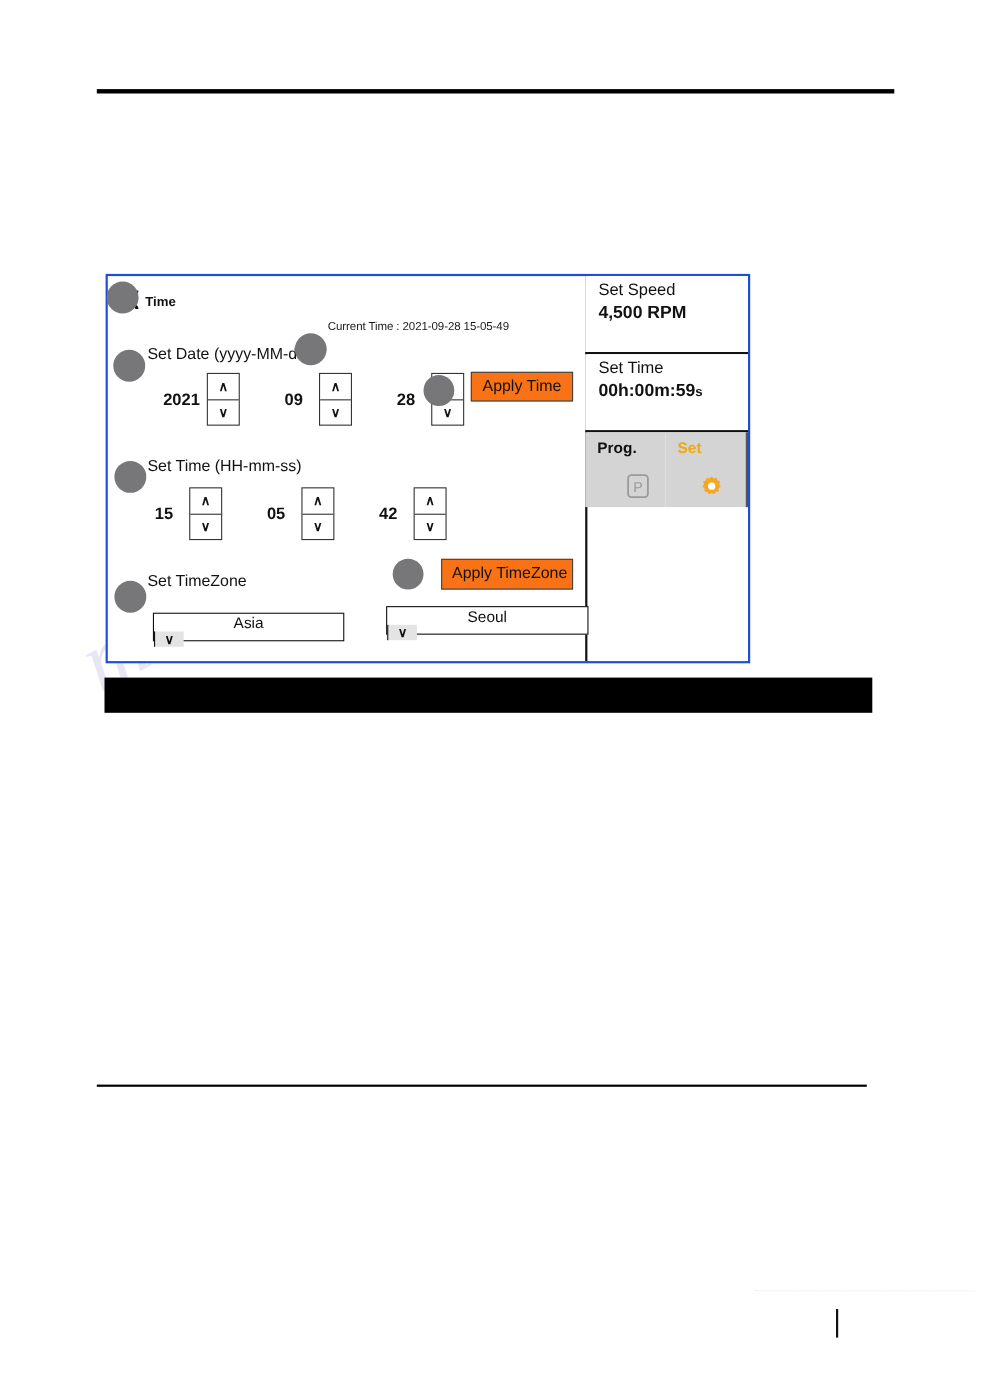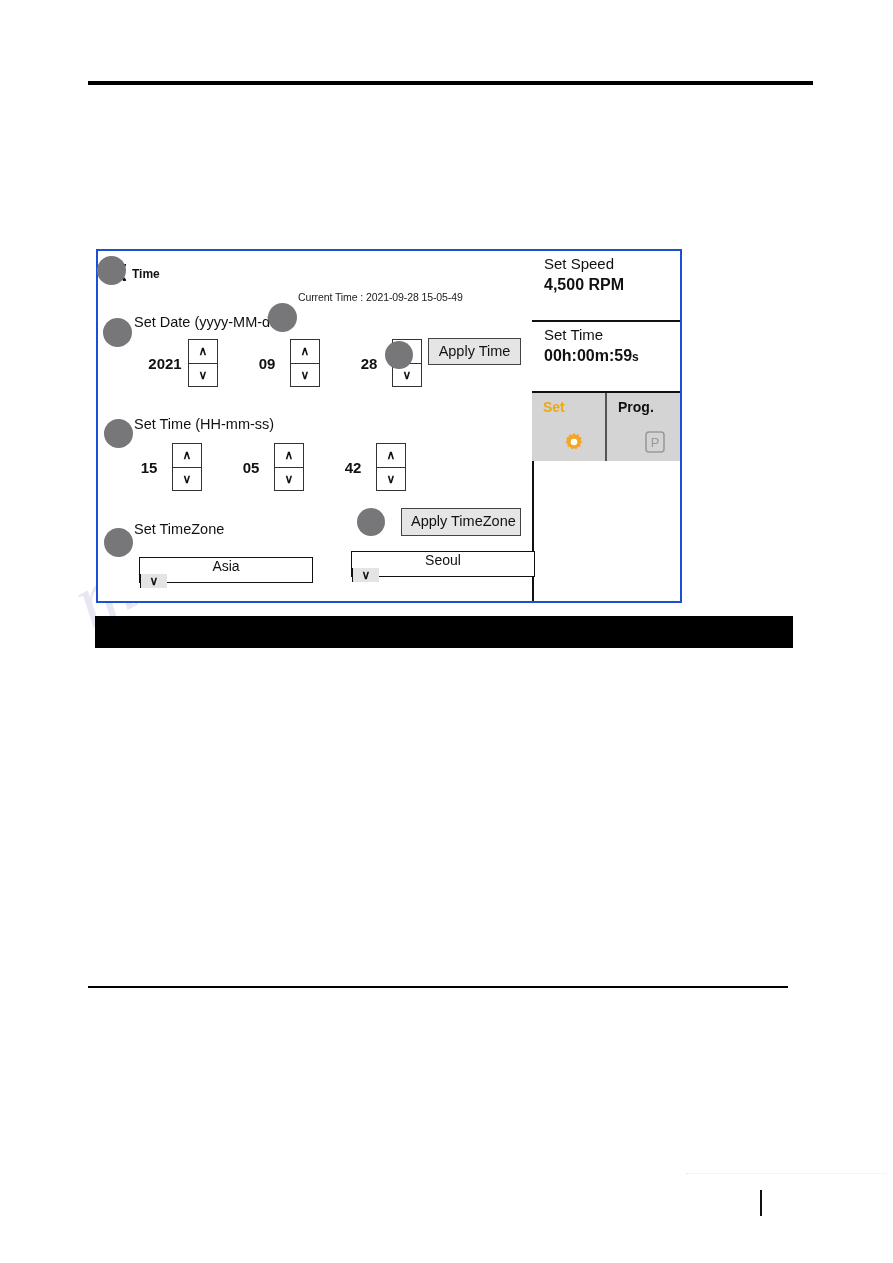--- a/index.html
+++ b/index.html
@@ -184,21 +184,21 @@
     font-weight: bold;
     color: #111111;
     line-height: 1;
   }
   .spin-btn.up { border-bottom: 1.5px solid #333333; }
 
   
   .btn {
     position: absolute;
     border: 1.5px solid #444444;
-    background: #e5e5e5;
+    background: #f97316;
     font-size: 14.5px;
     color: #111111;
     padding: 4px 9px;
     box-sizing: border-box;
     white-space: nowrap;
     text-align: center;
   }
   .btn-apply-time { left: 330px; top: 87px; width: 93px; height: 27px; }
   .btn-apply-tz   { left: 303px; top: 257px; width: 120px; height: 28px; }
 
@@ -402,38 +402,38 @@
     </div>
 
     <div class="tile tile-h">
       <div class="tile-line1">Set Time</div>
       <div class="tile-line2"><span>00h:00m:59</span><span class="unit-s">s</span></div>
     </div>
 
 
 
     <div class="botrow">
+      <div class="botbtn">
+        <div class="botbtn-label lbl-prog">Prog.</div>
+        <span class="p-icon">
+          <svg width="22" height="24" viewBox="0 0 22 24" aria-hidden="true">
+            <rect x="2" y="2" width="18" height="20" rx="3" fill="none" stroke="#9a9a9a" stroke-width="1.6"></rect>
+            <text x="11" y="17" font-size="13" font-family="Liberation Sans, sans-serif" fill="#9a9a9a" text-anchor="middle">P</text>
+          </svg>
+        </span>
+      </div>
       <div class="botbtn first">
         <div class="botbtn-label lbl-set">Set</div>
         <span class="gear-icon">
           <svg width="22" height="22" viewBox="0 0 24 24" aria-hidden="true">
             <path fill="#f5a623" d="M12 2.3 l2.1 2.0 2.8 -0.7 0.8 2.8 2.7 1.0 -1.1 2.7 1.7 2.3 -2.2 1.9 0.2 2.9 -2.9 0.3 -1.6 2.4 -2.6 -1.2 -2.6 1.2 -1.6 -2.4 -2.9 -0.3 0.2 -2.9 -2.2 -1.9 1.7 -2.3 -1.1 -2.7 2.7 -1.0 0.8 -2.8 2.8 0.7 z"></path>
             <circle cx="12" cy="12" r="3.6" fill="#ffffff"></circle>
           </svg>
         </span>
       </div>
-      <div class="botbtn">
-        <div class="botbtn-label lbl-prog">Prog.</div>
-        <span class="p-icon">
-          <svg width="22" height="24" viewBox="0 0 22 24" aria-hidden="true">
-            <rect x="2" y="2" width="18" height="20" rx="3" fill="none" stroke="#9a9a9a" stroke-width="1.6"></rect>
-            <text x="11" y="17" font-size="13" font-family="Liberation Sans, sans-serif" fill="#9a9a9a" text-anchor="middle">P</text>
-          </svg>
-        </span>
-      </div>
     </div>
   </div>
 </div>
 
 <div class="marker" style="left:97px; top:256px; width:29px; height:29px;"></div>
 <div class="marker" style="left:103px; top:318px; width:29px; height:29px;"></div>
 <div class="marker" style="left:268px; top:303px; width:29px; height:29px;"></div>
 <div class="marker" style="left:385px; top:341px; width:28px; height:28px;"></div>
 <div class="marker" style="left:104px; top:419px; width:29px; height:29px;"></div>
 <div class="marker" style="left:357px; top:508px; width:28px; height:28px;"></div>

